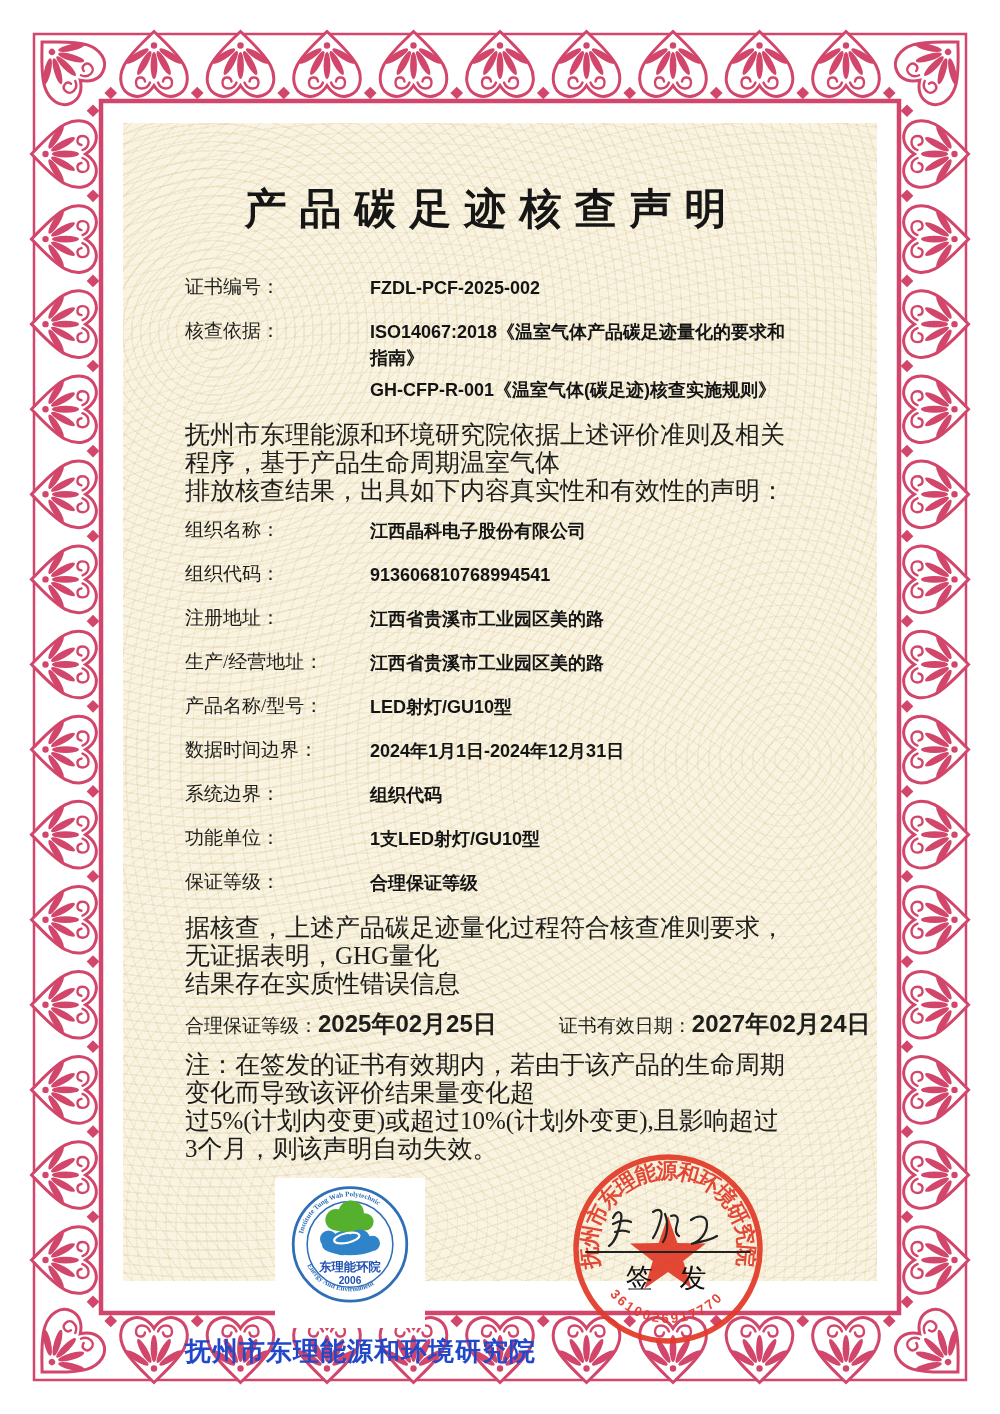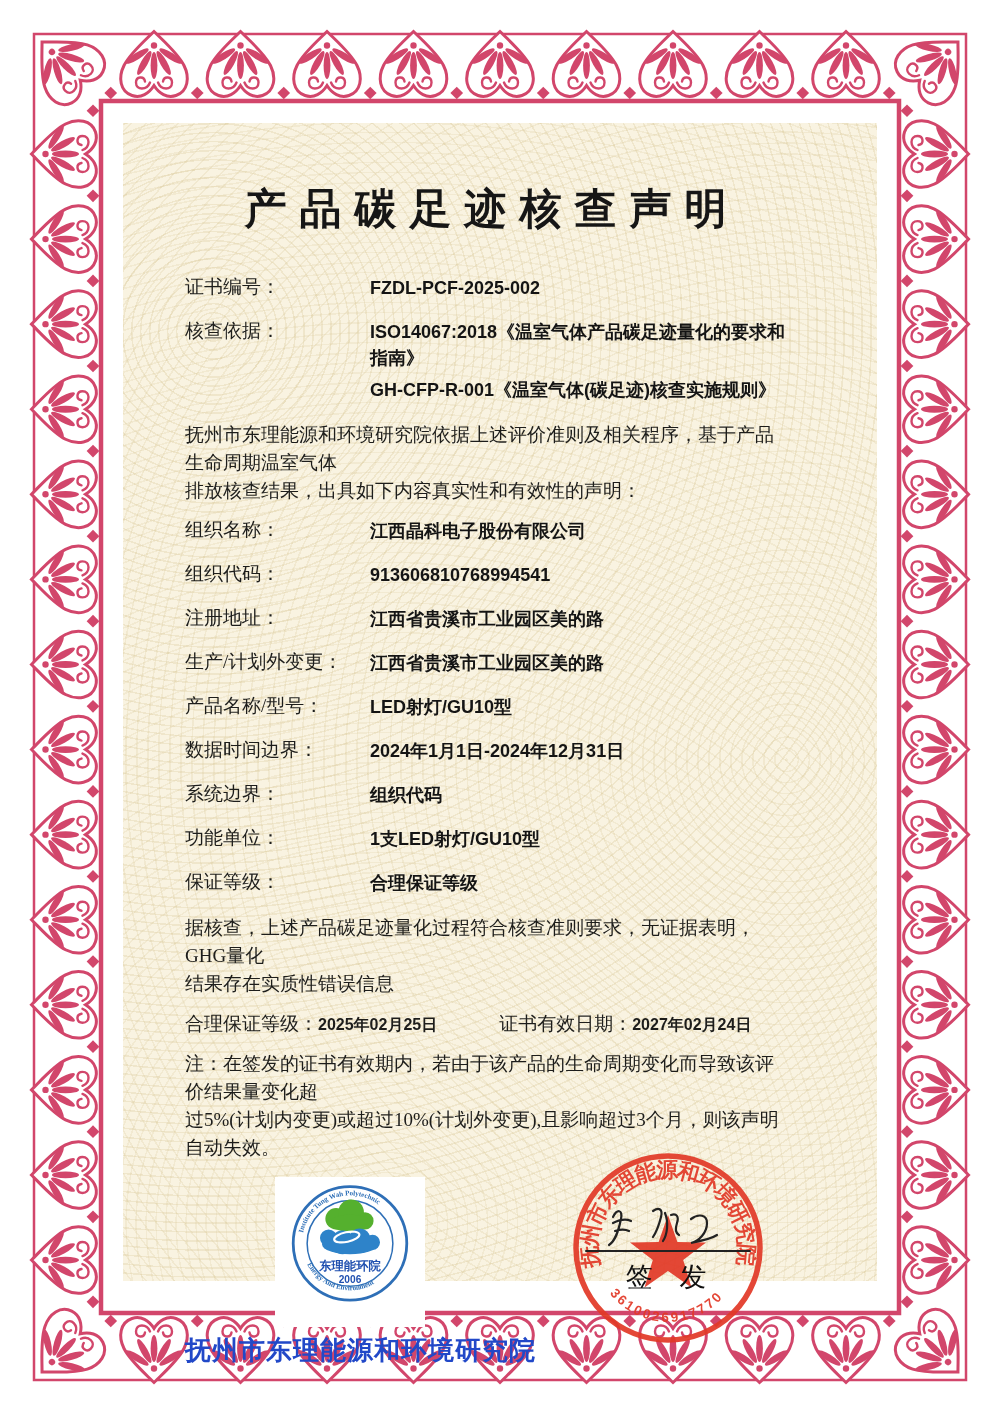--- a/index.html
+++ b/index.html
@@ -26,24 +26,24 @@
     text-align:center;
     font-family:"Liberation Sans",sans-serif;
     font-weight:700;font-size:42px;
     letter-spacing:13px;padding-left:13px;
     color:#161616;
   }
   .row{display:flex;align-items:flex-start;margin-bottom:12px;font-size:19px;line-height:24px;}
   .row .lbl{flex:0 0 185px;color:#1d1d1b;}
   .row .val{flex:1;font-family:"Liberation Sans",sans-serif;font-weight:700;font-size:18px;color:#141414;}
   .row .val div{margin-bottom:6px;line-height:26px;}
-  .para{font-size:19px;line-height:28px;margin:2px 0 13px 0;white-space:pre-line;color:#1d1d1b;}
+  .para{font-size:25px;line-height:28px;margin:2px 0 13px 0;white-space:pre-line;color:#1d1d1b;}
   .dates{display:flex;font-size:19px;line-height:25px;margin:3px 0 13px 0;}
   .dates .pair{margin-right:62px;white-space:nowrap;}
-  .dates .dval{font-family:"Liberation Sans",sans-serif;font-weight:700;font-size:16px;}
+  .dates .dval{font-family:"Liberation Sans",sans-serif;font-weight:700;font-size:24px;}
   .sig-area{position:relative;height:222px;margin-top:10px;}
   #logo-svg{position:absolute;left:90px;top:2px;}
   .issuer-name{
     position:absolute;left:0;top:158px;
     font-family:"Liberation Sans",sans-serif;
     font-weight:700;font-size:26px;letter-spacing:1px;
     color:#2148c8;white-space:nowrap;
   }
   #stamp-svg{position:absolute;left:368px;top:-42px;}
 </style>
@@ -206,21 +206,21 @@
           <div>913606810768994541</div>
         </span>
       </div>
       <div class="row">
         <span class="lbl">注册地址：</span>
         <span class="val">
           <div>江西省贵溪市工业园区美的路</div>
         </span>
       </div>
       <div class="row">
-        <span class="lbl">生产/计划外变更：</span>
+        <span class="lbl">生产/经营地址：</span>
         <span class="val">
           <div>江西省贵溪市工业园区美的路</div>
         </span>
       </div>
       <div class="row">
         <span class="lbl">产品名称/型号：</span>
         <span class="val">
           <div>LED射灯/GU10型</div>
         </span>
       </div>

